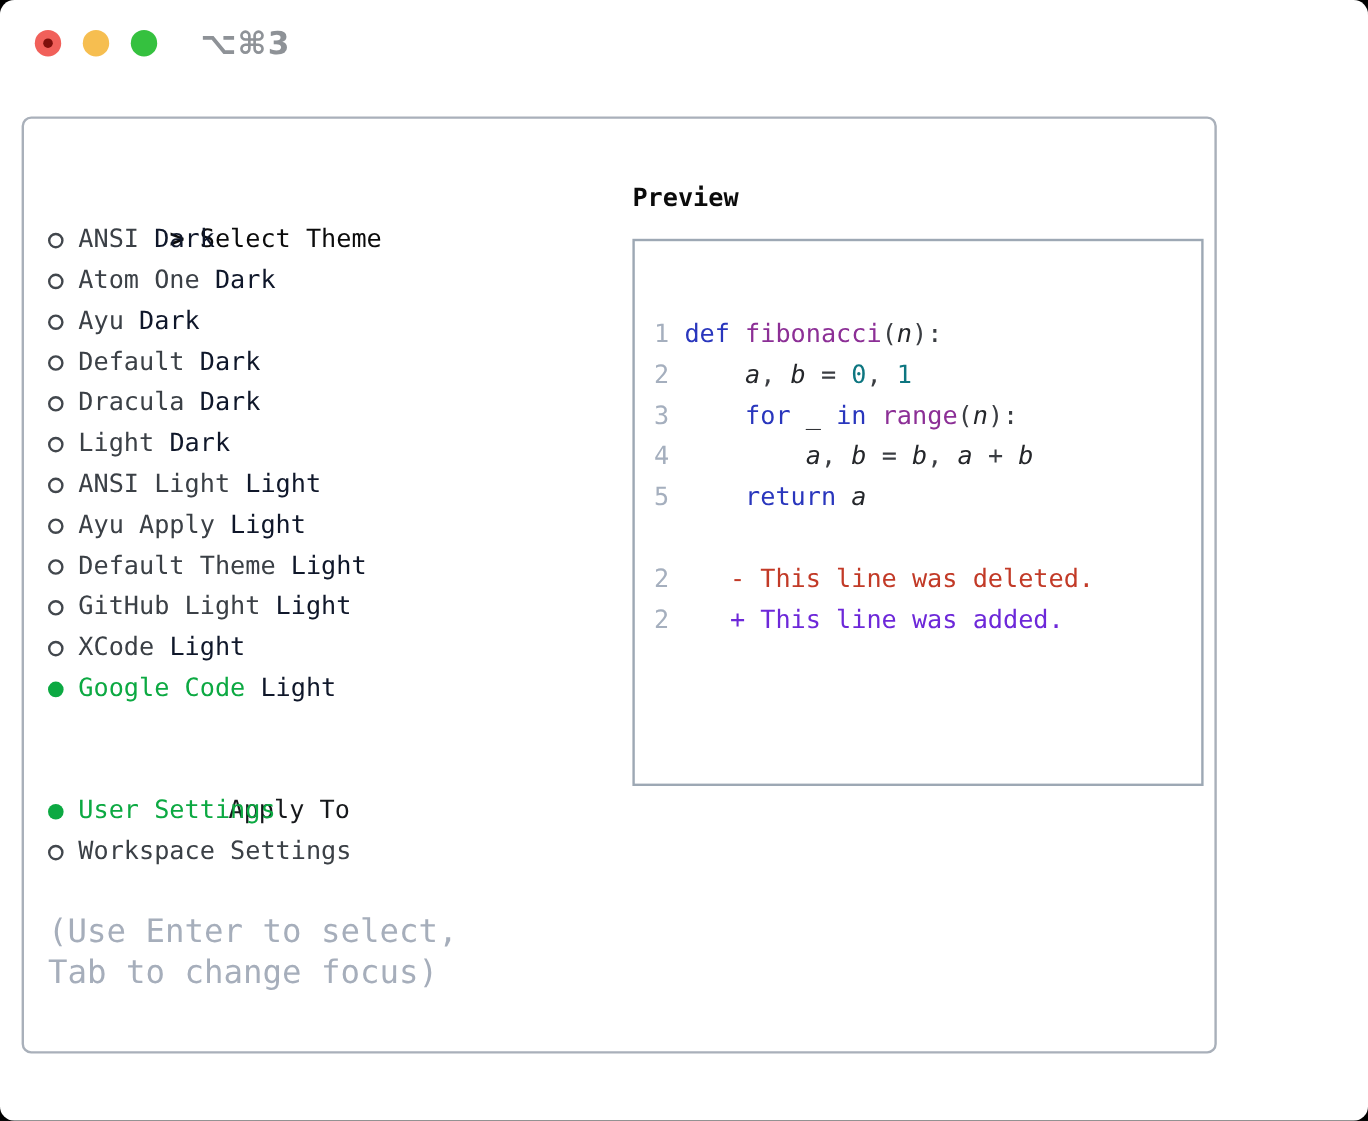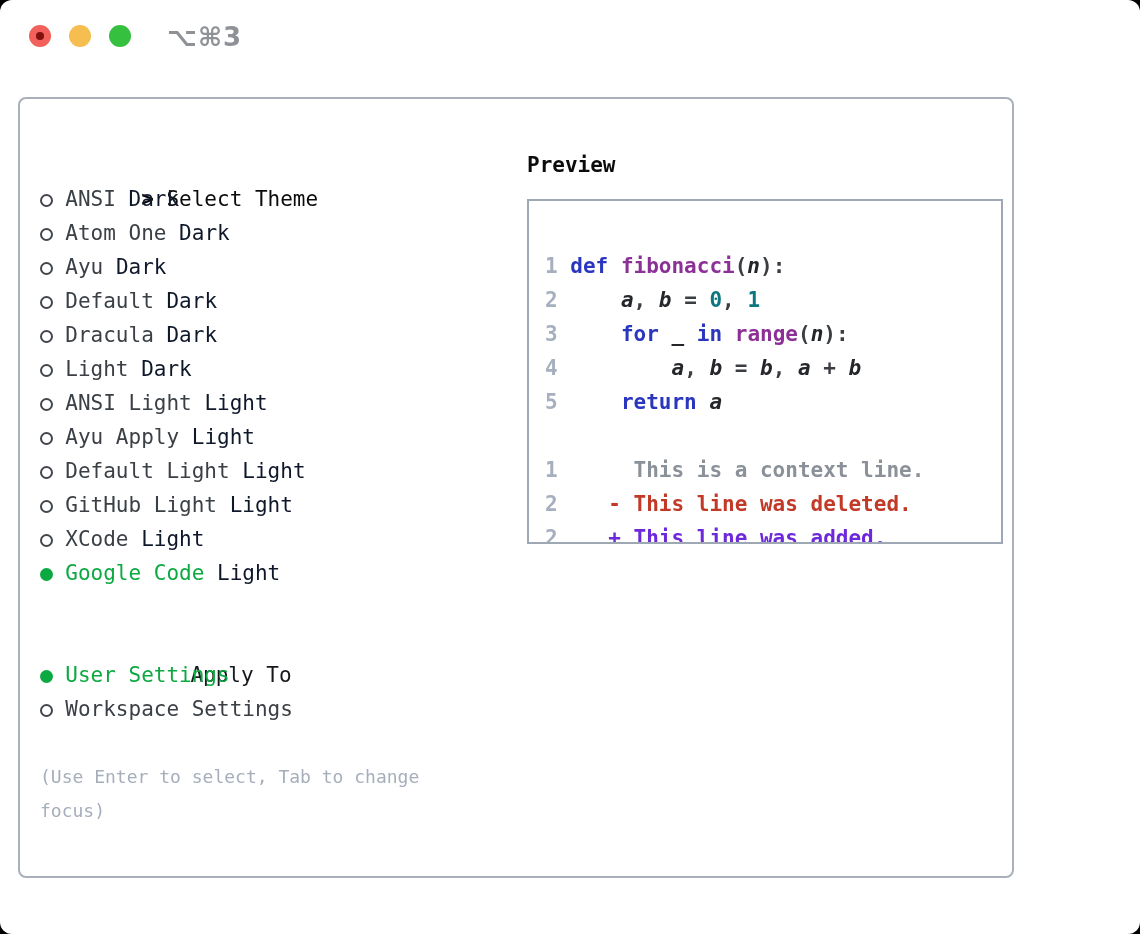--- a/index.html
+++ b/index.html
@@ -30,28 +30,28 @@
   .circle{display:inline-block;width:13px;height:13px;border-radius:50%;box-sizing:border-box;vertical-align:-1px;}
   .circle.open{border:2px solid #42474d;background:transparent;}
   .circle.filled{background:#0ca942;}
   .focus-arrow{font-weight:bold;color:#0b0b0b;}
   .header-text{font-weight:normal;color:#0b0b0b;}
   .tname{color:#3b4046;}
   .tname.sel{color:#0ca942;}
   .variant{color:#0f172a;}
   .gap{height:34px;}
   .apply-header{color:#16181b;margin-left:24px;}
-  .hint{width:392px;font-size:18px;line-height:34px;color:#a6aebb;white-space:normal;}
+  .hint{width:392px;font-size:27px;line-height:34px;color:#a6aebb;white-space:normal;}
   
   .right-col{position:absolute;left:507px;top:49px;width:480px;}
   .preview-header{font-size:21px;line-height:34px;font-weight:bold;color:#0b0b0b;}
   .preview-box{
-    margin-top:17px;width:476px;height:345px;box-sizing:border-box;
+    margin-top:17px;width:476px;height:456px;box-sizing:border-box;
     border:2px solid #9da8b4;background:#fff;
-    padding:48px 0 0 16px;overflow:hidden;font-weight:bold;
+    padding:60px 0 0 16px;overflow:hidden;
   }
   .cline,.dline{white-space:pre;font-size:21px;line-height:34px;}
   .lnum{color:#a5afbe;}
   .blank-line{height:34px;}
   .tok-kwd{color:#2936bd;}
   .tok-typ{color:#8c2f96;}
   .tok-lit{color:#0d7680;}
   .tok-pln{color:#24262a;}
   .tok-pun{color:#3a3d42;}
   .tok-var{color:#24262a;font-style:italic;}
@@ -82,21 +82,21 @@
 
       <div id="theme-items">
           <div class="row"><span class="mcell"><span class="circle open"></span></span><span class="tname">ANSI</span> <span class="variant">Dark</span></div>
           <div class="row"><span class="mcell"><span class="circle open"></span></span><span class="tname">Atom One</span> <span class="variant">Dark</span></div>
           <div class="row"><span class="mcell"><span class="circle open"></span></span><span class="tname">Ayu</span> <span class="variant">Dark</span></div>
           <div class="row"><span class="mcell"><span class="circle open"></span></span><span class="tname">Default</span> <span class="variant">Dark</span></div>
           <div class="row"><span class="mcell"><span class="circle open"></span></span><span class="tname">Dracula</span> <span class="variant">Dark</span></div>
           <div class="row"><span class="mcell"><span class="circle open"></span></span><span class="tname">Light</span> <span class="variant">Dark</span></div>
           <div class="row"><span class="mcell"><span class="circle open"></span></span><span class="tname">ANSI Light</span> <span class="variant">Light</span></div>
           <div class="row"><span class="mcell"><span class="circle open"></span></span><span class="tname">Ayu Apply</span> <span class="variant">Light</span></div>
-          <div class="row"><span class="mcell"><span class="circle open"></span></span><span class="tname">Default Light</span> <span class="variant">Light</span></div>
+          <div class="row"><span class="mcell"><span class="circle open"></span></span><span class="tname">Default Theme</span> <span class="variant">Light</span></div>
           <div class="row"><span class="mcell"><span class="circle open"></span></span><span class="tname">GitHub Light</span> <span class="variant">Light</span></div>
           <div class="row"><span class="mcell"><span class="circle open"></span></span><span class="tname">XCode</span> <span class="variant">Light</span></div>
           <div class="row"><span class="mcell"><span class="circle filled"></span></span><span class="tname sel">Google Code</span> <span class="variant">Light</span></div>
         </div>
 
       <div class="gap"></div>
 
       <div class="row">
         <span class="mcell"></span><span class="apply-header">Apply To</span>
       </div>
@@ -116,21 +116,20 @@
       <div class="preview-box">
         <div id="code-lines">
             <div class="cline"><span class="lnum">1</span> <span class="tok-kwd">def</span><span class="tok-pln"> </span><span class="tok-typ">fibonacci</span><span class="tok-pun">(</span><span class="tok-var">n</span><span class="tok-pun">):</span></div>
             <div class="cline"><span class="lnum">2</span> <span class="tok-pln">    </span><span class="tok-var">a</span><span class="tok-pun">, </span><span class="tok-var">b</span><span class="tok-pun"> = </span><span class="tok-lit">0</span><span class="tok-pun">, </span><span class="tok-lit">1</span></div>
             <div class="cline"><span class="lnum">3</span> <span class="tok-pln">    </span><span class="tok-kwd">for</span><span class="tok-pln"> </span><span class="tok-var">_</span><span class="tok-pln"> </span><span class="tok-kwd">in</span><span class="tok-pln"> </span><span class="tok-typ">range</span><span class="tok-pun">(</span><span class="tok-var">n</span><span class="tok-pun">):</span></div>
             <div class="cline"><span class="lnum">4</span> <span class="tok-pln">        </span><span class="tok-var">a</span><span class="tok-pun">, </span><span class="tok-var">b</span><span class="tok-pun"> = </span><span class="tok-var">b</span><span class="tok-pun">, </span><span class="tok-var">a</span><span class="tok-pun"> + </span><span class="tok-var">b</span></div>
             <div class="cline"><span class="lnum">5</span> <span class="tok-pln">    </span><span class="tok-kwd">return</span><span class="tok-pln"> </span><span class="tok-var">a</span></div>
           </div>
         <div class="blank-line"></div>
         <div id="diff-lines">
-            <div class="dline"><span class="lnum">1</span>    <span class="diff-context">  This is a context line.</span></div>
             <div class="dline"><span class="lnum">2</span>    <span class="diff-del">- This line was deleted.</span></div>
             <div class="dline"><span class="lnum">2</span>    <span class="diff-add">+ This line was added.</span></div>
           </div>
       </div>
     </div>
 
   </div>
 </div>
 
 </body></html>

